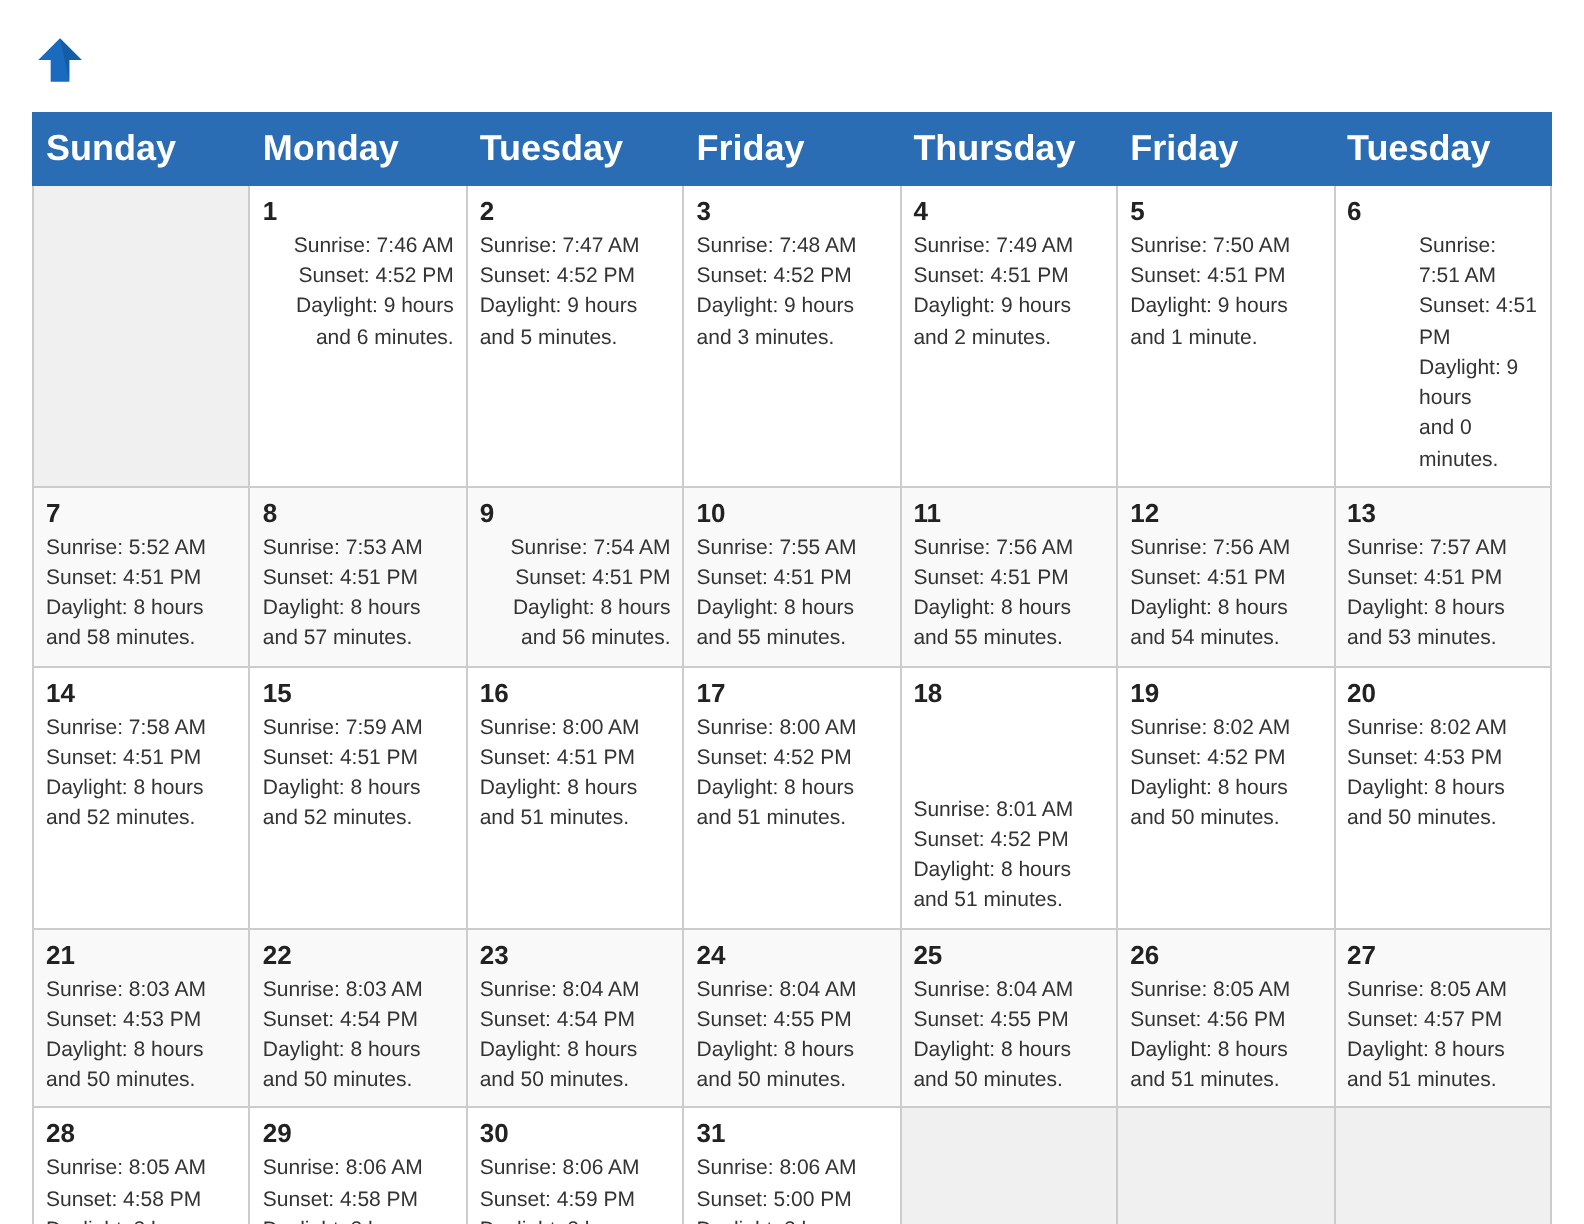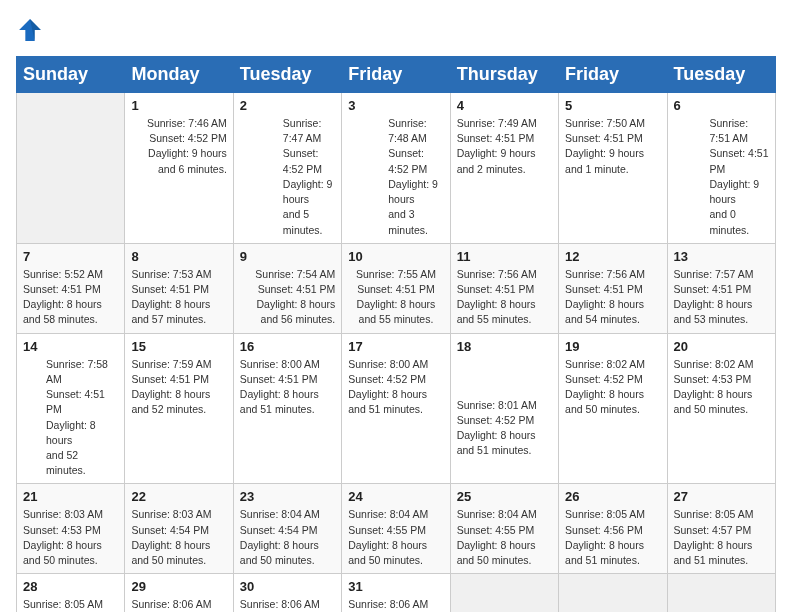--- a/index.html
+++ b/index.html
@@ -121,28 +121,28 @@
         <td class="empty-cell"></td>
         <td>
           <div class="day-number">1</div>
           <div class="day-info" style="white-space: pre-line; text-align: right;">Sunrise: 7:46 AM
 Sunset: 4:52 PM
 Daylight: 9 hours
 and 6 minutes.</div>
         </td>
         <td>
           <div class="day-number">2</div>
-          <div class="day-info" style="white-space: pre-line; margin-left: 43px;">Sunrise: 7:47 AM
+          <div class="day-info" style="white-space: pre-line;">Sunrise: 7:47 AM
 Sunset: 4:52 PM
 Daylight: 9 hours
 and 5 minutes.</div>
         </td>
         <td>
           <div class="day-number">3</div>
-          <div class="day-info" style="white-space: pre-line; margin-left: 40px;">Sunrise: 7:48 AM
+          <div class="day-info" style="white-space: pre-line;">Sunrise: 7:48 AM
 Sunset: 4:52 PM
 Daylight: 9 hours
 and 3 minutes.</div>
         </td>
         <td>
           <div class="day-number">4</div>
           <div class="day-info" style="white-space: pre-line;">Sunrise: 7:49 AM
 Sunset: 4:51 PM
 Daylight: 9 hours
 and 2 minutes.</div>
@@ -179,21 +179,21 @@
         </td>
         <td>
           <div class="day-number">9</div>
           <div class="day-info" style="white-space: pre-line; text-align: right;">Sunrise: 7:54 AM
 Sunset: 4:51 PM
 Daylight: 8 hours
 and 56 minutes.</div>
         </td>
         <td>
           <div class="day-number">10</div>
-          <div class="day-info" style="white-space: pre-line; text-align: center;">Sunrise: 7:55 AM
+          <div class="day-info" style="white-space: pre-line;">Sunrise: 7:55 AM
 Sunset: 4:51 PM
 Daylight: 8 hours
 and 55 minutes.</div>
         </td>
         <td>
           <div class="day-number">11</div>
           <div class="day-info" style="white-space: pre-line;">Sunrise: 7:56 AM
 Sunset: 4:51 PM
 Daylight: 8 hours
 and 55 minutes.</div>
@@ -209,21 +209,21 @@
           <div class="day-number">13</div>
           <div class="day-info" style="white-space: pre-line;">Sunrise: 7:57 AM
 Sunset: 4:51 PM
 Daylight: 8 hours
 and 53 minutes.</div>
         </td>
       </tr>
       <tr>
         <td>
           <div class="day-number">14</div>
-          <div class="day-info" style="white-space: pre-line; margin-left: 23px;">Sunrise: 7:58 AM
+          <div class="day-info" style="white-space: pre-line;">Sunrise: 7:58 AM
 Sunset: 4:51 PM
 Daylight: 8 hours
 and 52 minutes.</div>
         </td>
         <td>
           <div class="day-number">15</div>
           <div class="day-info" style="white-space: pre-line;">Sunrise: 7:59 AM
 Sunset: 4:51 PM
 Daylight: 8 hours
 and 52 minutes.</div>

